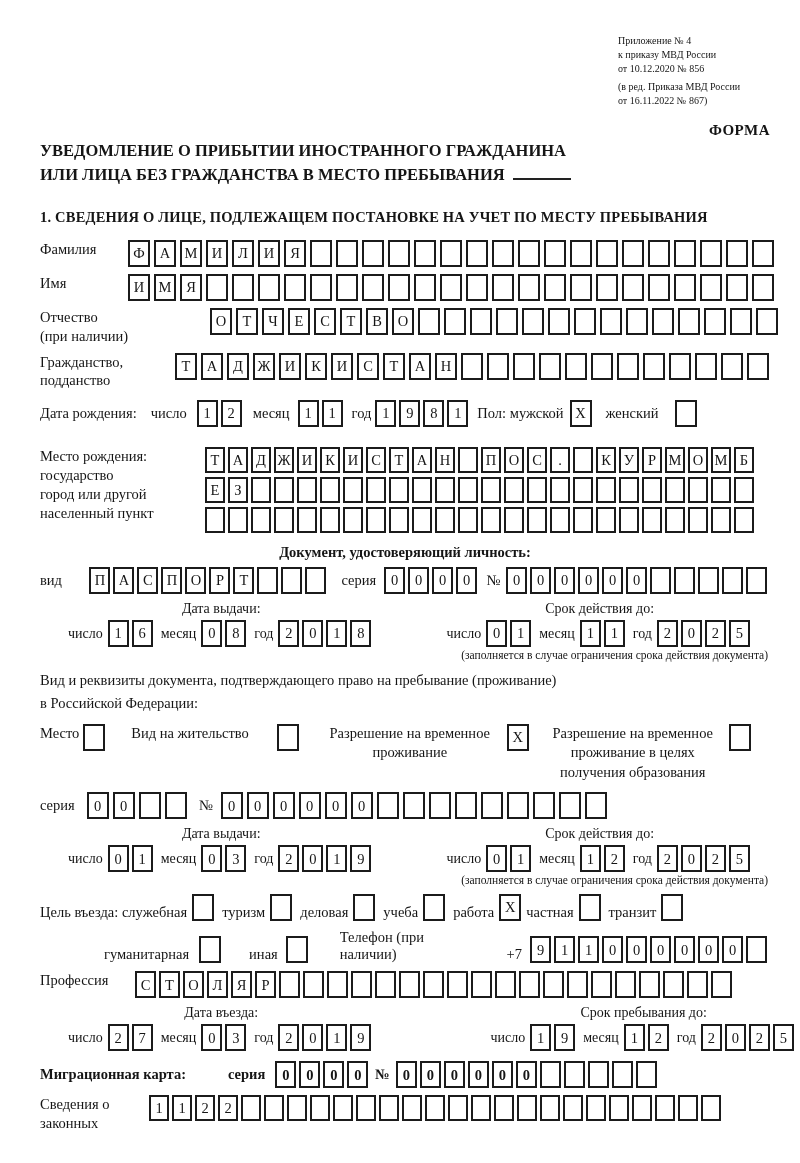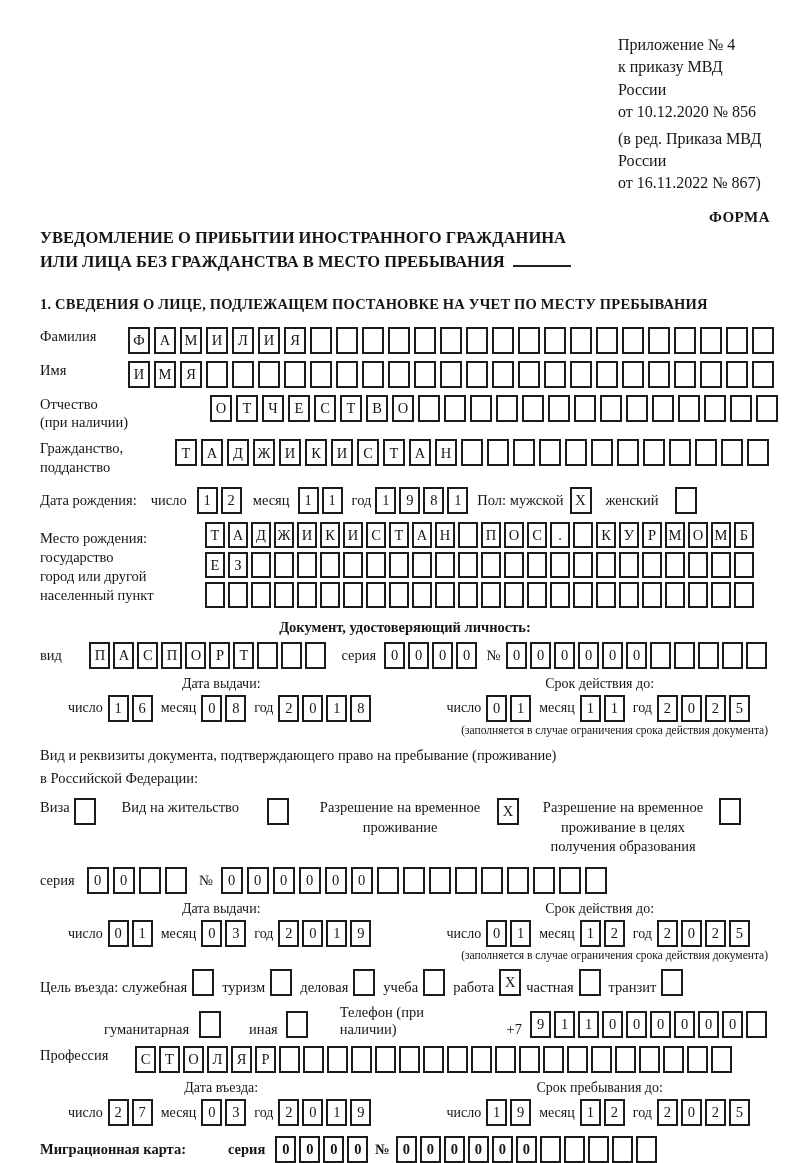--- a/index.html
+++ b/index.html
@@ -2,21 +2,21 @@
 <html><head>
 <meta charset="utf-8">
 <style>
   html,body{margin:0;padding:0;background:#fff;}
   .page{
     position:relative;width:800px;height:1163px;box-sizing:border-box;
     background:#fff;color:#151515;
     font-family:"Liberation Serif","DejaVu Serif",serif;
     padding:34px 30px 10px 40px;overflow:hidden;
   }
-  .appendix{margin-left:578px;font-size:16px;line-height:1.4;}
+  .appendix{margin-left:578px;font-size:10px;line-height:1.4;}
   .appendix .gap{height:4px;}
   .forma{ text-align:right;font-weight:bold;font-size:15px;margin-top:14px;letter-spacing:.5px;}
   .title{ text-align:left;font-weight:bold;font-size:16.5px;line-height:1.45;}
   .blankline{display:inline-block;width:58px;border-bottom:2px solid #222;height:14px;vertical-align:baseline;margin-left:8px;}
   .sect{ font-weight:bold;font-size:14.5px;margin-top:22px;margin-bottom:14px;letter-spacing:.2px;}
   .frow{display:flex;align-items:flex-start;margin-bottom:7px;}
   .flabel{flex:none;font-size:14.5px;line-height:1.3;}
   .w88{width:88px;} .w135{width:135px;} .w165{width:165px;} .w170{width:170px;} .w70{width:70px;} .w95{width:95px;}
   .cells{display:flex;flex-wrap:nowrap;}
   .cell{
@@ -210,21 +210,21 @@
         <span class="cell">9</span>
         <span class="cell">8</span>
         <span class="cell">1</span>
       </div>
     <span class="inlbl" style="margin-left:6px;"><span>Пол:</span> <span>мужской</span></span>
     <span class="cb" style="margin-left:6px;">X</span>
     <span class="inlbl" style="margin-left:14px;">женский</span>
     <span class="cb" style="margin-left:16px;"></span>
   </div>
 
-  <div class="frow" style="margin-top:8px;align-items:center;">
+  <div class="frow" style="margin-top:20px;">
     <div class="flabel w165">
       <div>Место рождения:</div>
       <div>государство</div>
       <div>город или другой</div>
       <div>населенный пункт</div>
     </div>
     <div class="vrows">
       <div class="cells tight">
           <span class="cell">Т</span>
           <span class="cell">А</span>
@@ -392,21 +392,21 @@
     </div>
   </div>
   <div class="note">(заполняется в случае ограничения срока действия документа)</div>
 
   <div class="intro">
     <div>Вид и реквизиты документа, подтверждающего право на пребывание (проживание)</div>
     <div>в Российской Федерации:</div>
   </div>
 
   <div class="opts">
-    <span class="optlabel">Виза</span>
+    <span class="optlabel">Место</span>
     <span class="cb" style="margin-left:4px;"></span>
     <span class="optlabel" style="margin-left:26px;">Вид на жительство</span>
     <span class="cb" style="margin-left:28px;"></span>
     <span class="optlabel" style="margin-left:22px;width:178px;">Разрешение на временное проживание</span>
     <span class="cb" style="margin-left:8px;">X</span>
     <span class="optlabel" style="margin-left:18px;width:172px;">Разрешение на временное проживание в целях получения образования</span>
     <span class="cb" style="margin-left:10px;"></span>
   </div>
 
   <div class="frow" style="align-items:center;margin-top:2px;">
@@ -548,21 +548,21 @@
         <span class="cell"></span>
         <span class="cell"></span>
         <span class="cell"></span>
         <span class="cell"></span>
         <span class="cell"></span>
         <span class="cell"></span>
         <span class="cell"></span>
       </div>
   </div>
 
-  <div class="dgrow" style="margin-top:4px;">
+  <div class="dgrow" style="margin-top:4px;gap:44px;">
     <div style="margin-left:28px;">
       <div class="dg-h">Дата въезда:</div>
       <div class="dg-c">
         <span>число</span>
         <div class="cells mid">
             <span class="cell">2</span>
             <span class="cell">7</span>
           </div>
         <span>месяц</span>
         <div class="cells mid">

